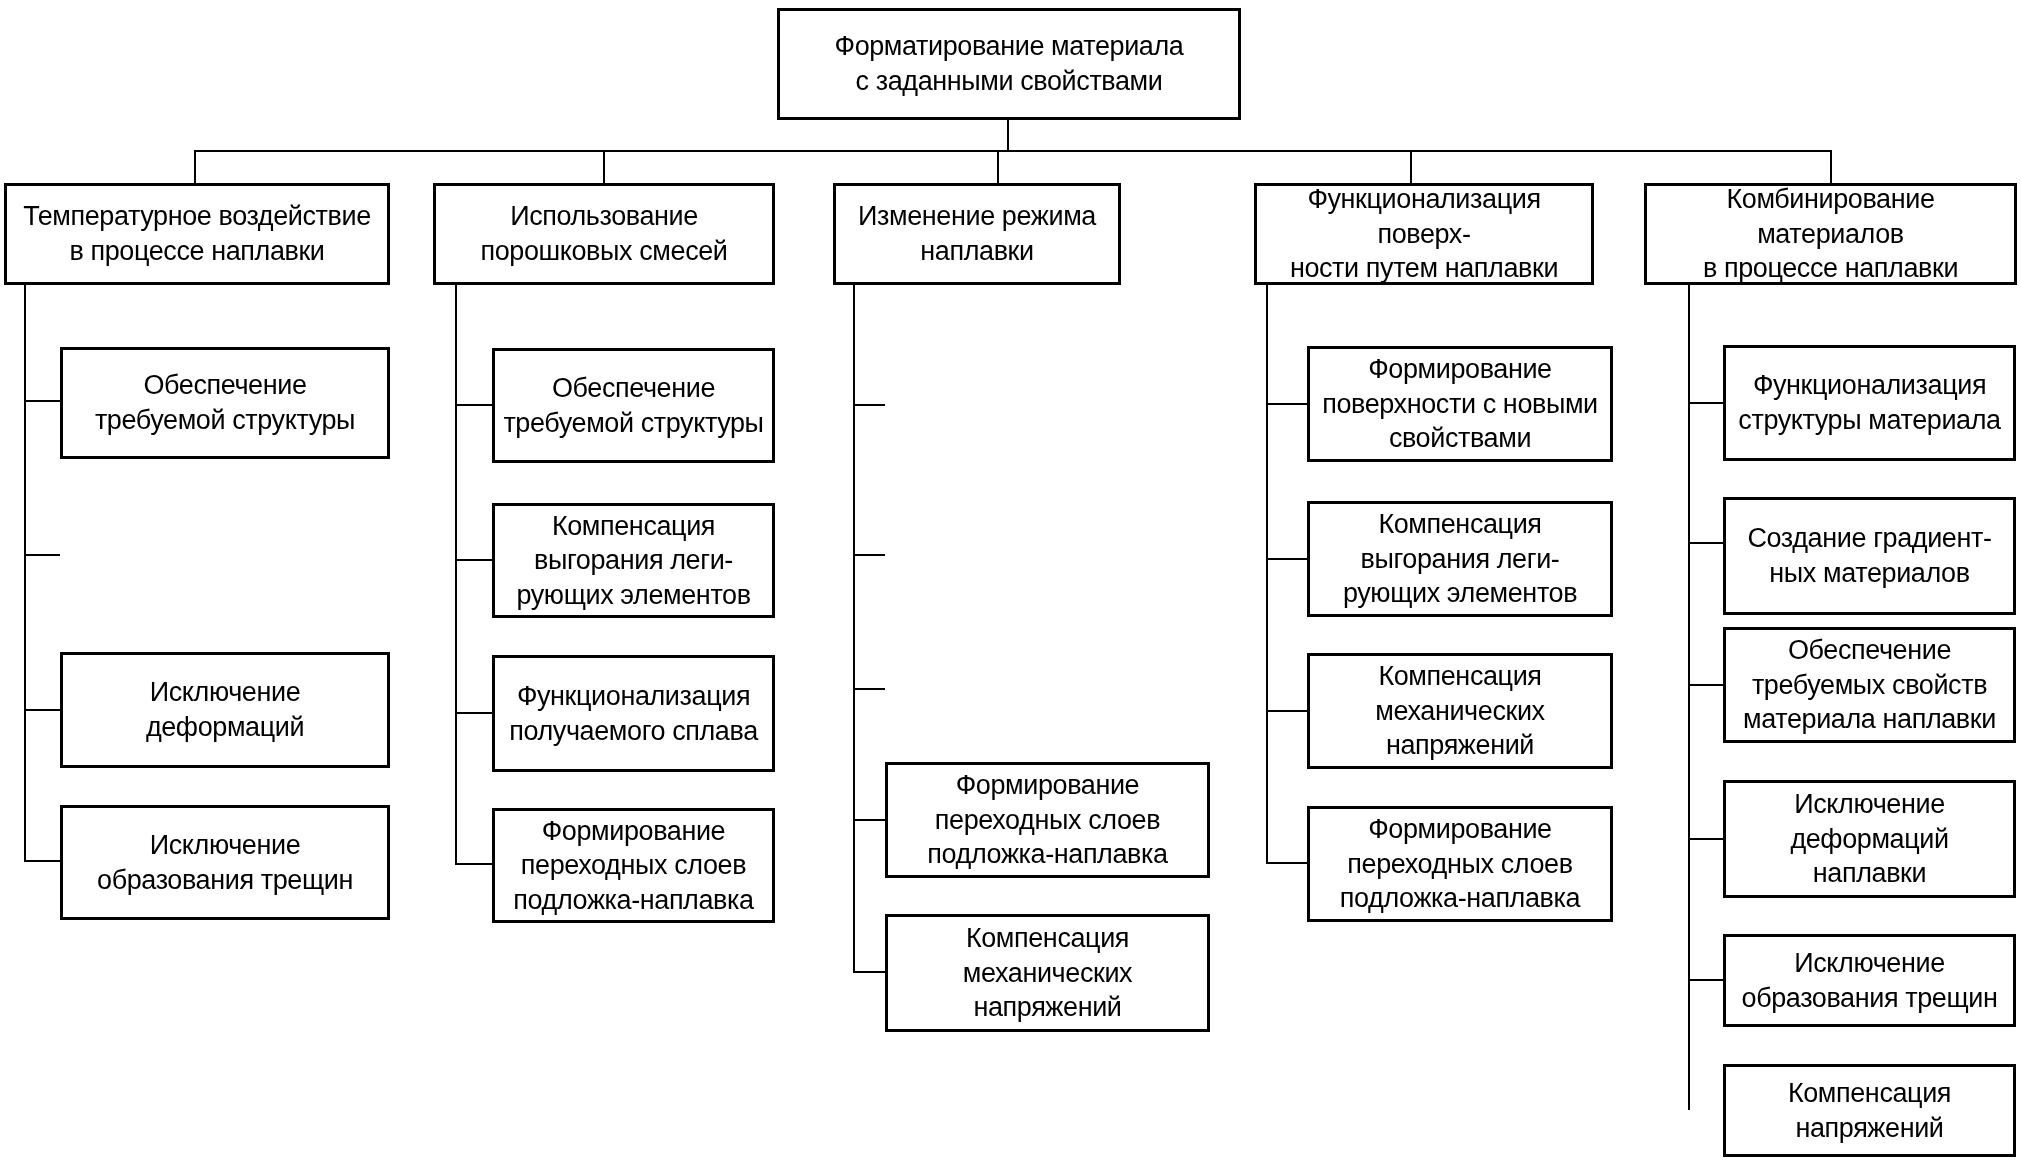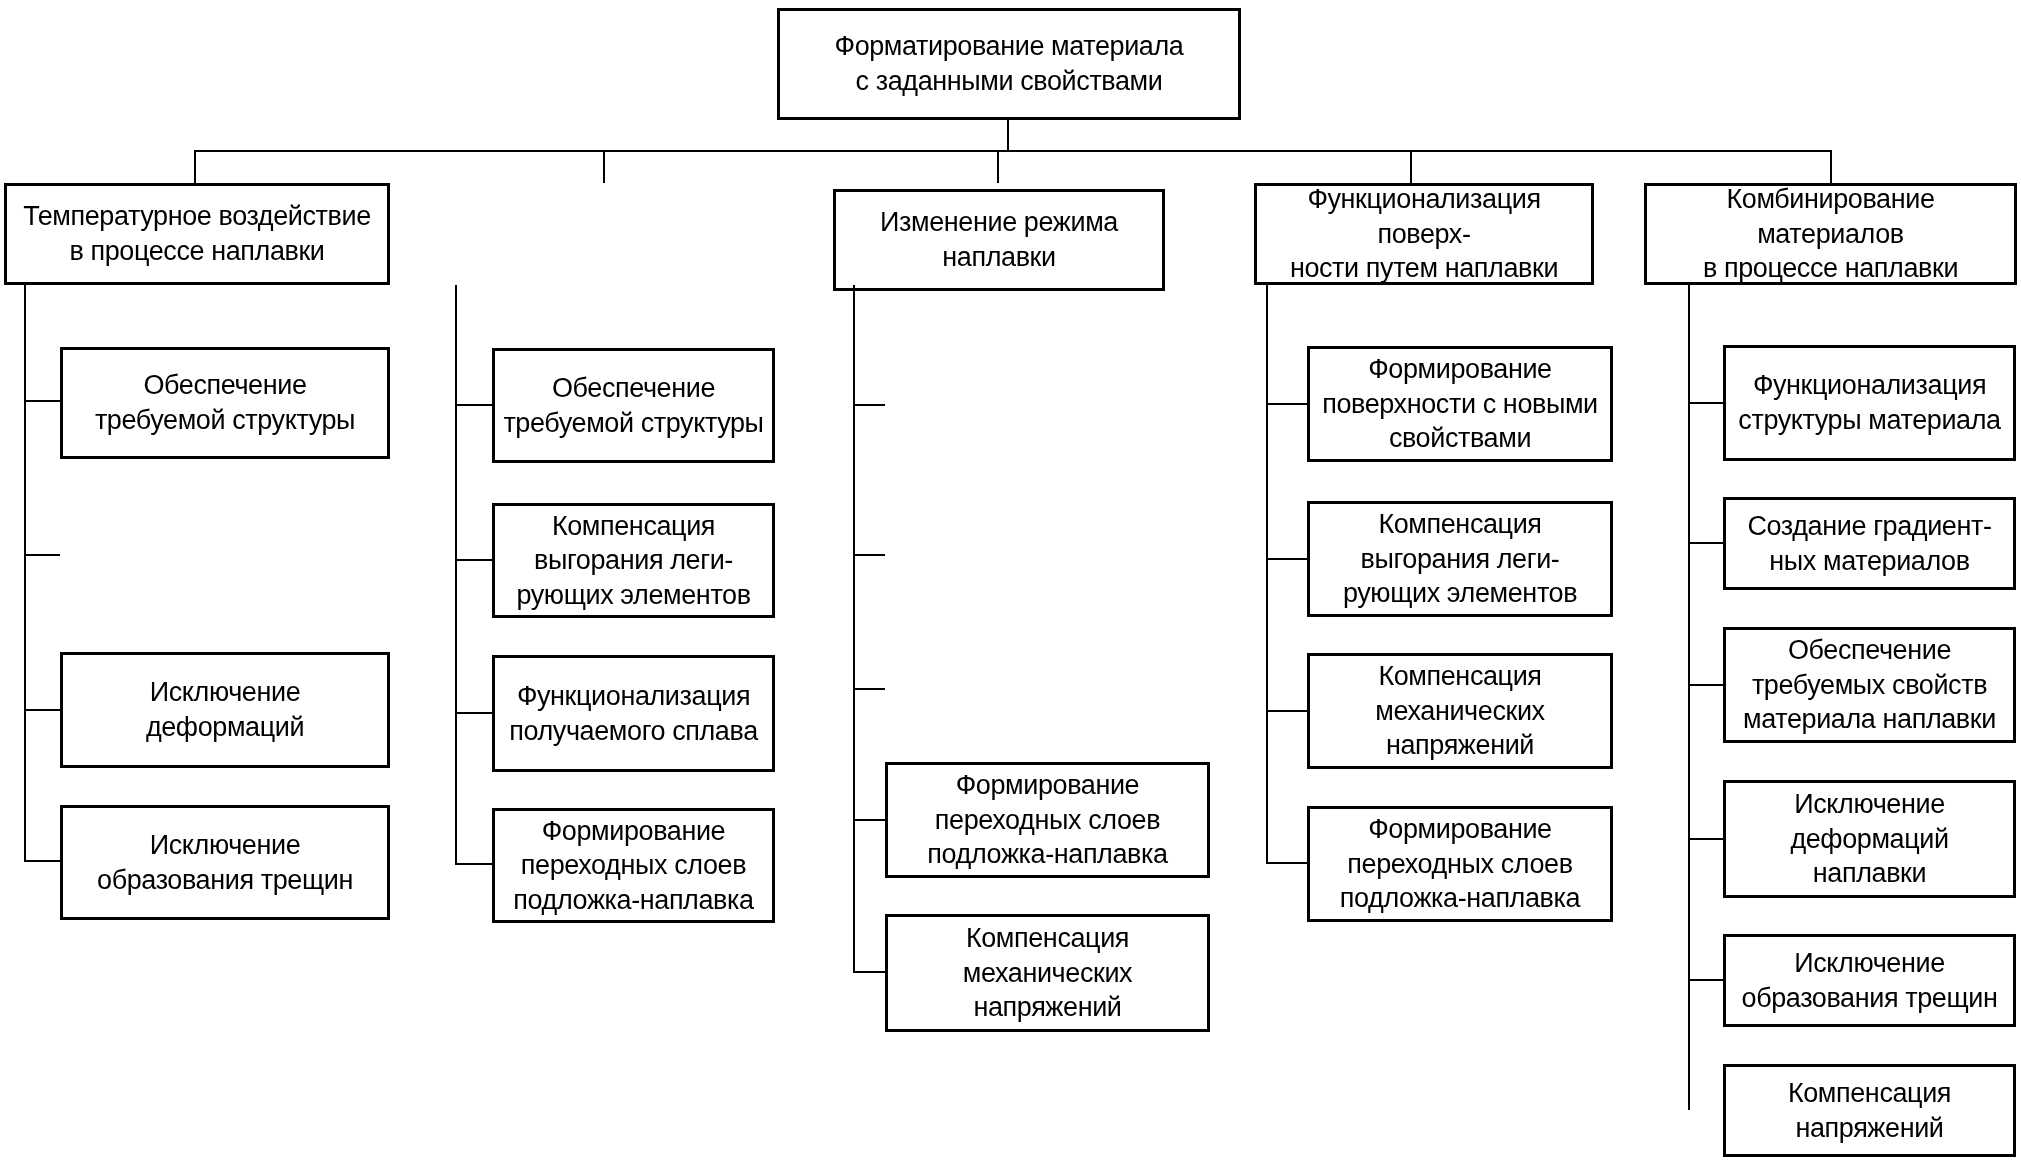--- a/index.html
+++ b/index.html
@@ -55,37 +55,39 @@
   <div class="line" style="left:24px;top:554px;width:36px;height:2px;"></div>
   <div class="line" style="left:24px;top:709px;width:36px;height:2px;"></div>
   <div class="line" style="left:24px;top:860px;width:36px;height:2px;"></div>
   <div class="box" style="left:60px;top:347px;width:330px;height:112px;">Обеспечение
 требуемой структуры</div>
   <div class="box" style="left:60px;top:652px;width:330px;height:116px;">Исключение
 деформаций</div>
   <div class="box" style="left:60px;top:805px;width:330px;height:115px;">Исключение
 образования трещин</div>
 
+  <div class="box" style="left:433px;top:183px;width:342px;height:102px;">Использование
+порошковых смесей</div>
   <div class="line" style="left:455px;top:285px;width:2px;height:580px;"></div>
   <div class="line" style="left:455px;top:404px;width:37px;height:2px;"></div>
   <div class="line" style="left:455px;top:559px;width:37px;height:2px;"></div>
   <div class="line" style="left:455px;top:712px;width:37px;height:2px;"></div>
   <div class="line" style="left:455px;top:863px;width:37px;height:2px;"></div>
   <div class="box" style="left:492px;top:348px;width:283px;height:115px;">Обеспечение
 требуемой структуры</div>
   <div class="box" style="left:492px;top:503px;width:283px;height:115px;">Компенсация
 выгорания леги-
 рующих элементов</div>
   <div class="box" style="left:492px;top:655px;width:283px;height:117px;">Функционализация
 получаемого сплава</div>
   <div class="box" style="left:492px;top:808px;width:283px;height:115px;">Формирование
 переходных слоев
 подложка-наплавка</div>
 
-  <div class="box" style="left:833px;top:189px;width:332px;height:102px;">Изменение режима
+  <div class="box" style="left:833px;top:183px;width:288px;height:102px;">Изменение режима
 наплавки</div>
   <div class="line" style="left:853px;top:285px;width:2px;height:688px;"></div>
   <div class="line" style="left:853px;top:404px;width:32px;height:2px;"></div>
   <div class="line" style="left:853px;top:554px;width:32px;height:2px;"></div>
   <div class="line" style="left:853px;top:688px;width:32px;height:2px;"></div>
   <div class="line" style="left:853px;top:819px;width:32px;height:2px;"></div>
   <div class="line" style="left:853px;top:971px;width:32px;height:2px;"></div>
   <div class="box" style="left:885px;top:762px;width:325px;height:116px;">Формирование
 переходных слоев
 подложка-наплавка</div>
@@ -116,21 +118,21 @@
   <div class="box" style="left:1644px;top:183px;width:373px;height:102px;">Комбинирование материалов
 в процессе наплавки</div>
   <div class="line" style="left:1688px;top:285px;width:2px;height:825px;"></div>
   <div class="line" style="left:1688px;top:402px;width:35px;height:2px;"></div>
   <div class="line" style="left:1688px;top:542px;width:35px;height:2px;"></div>
   <div class="line" style="left:1688px;top:684px;width:35px;height:2px;"></div>
   <div class="line" style="left:1688px;top:838px;width:35px;height:2px;"></div>
   <div class="line" style="left:1688px;top:979px;width:35px;height:2px;"></div>
   <div class="box" style="left:1723px;top:345px;width:293px;height:116px;">Функционализация
 структуры материала</div>
-  <div class="box" style="left:1723px;top:497px;width:293px;height:93px;">Создание градиент-
+  <div class="box" style="left:1723px;top:497px;width:293px;height:118px;">Создание градиент-
 ных материалов</div>
   <div class="box" style="left:1723px;top:627px;width:293px;height:116px;">Обеспечение
 требуемых свойств
 материала наплавки</div>
   <div class="box" style="left:1723px;top:780px;width:293px;height:118px;">Исключение
 деформаций
 наплавки</div>
   <div class="box" style="left:1723px;top:934px;width:293px;height:93px;">Исключение
 образования трещин</div>
   <div class="box" style="left:1723px;top:1064px;width:293px;height:93px;">Компенсация

